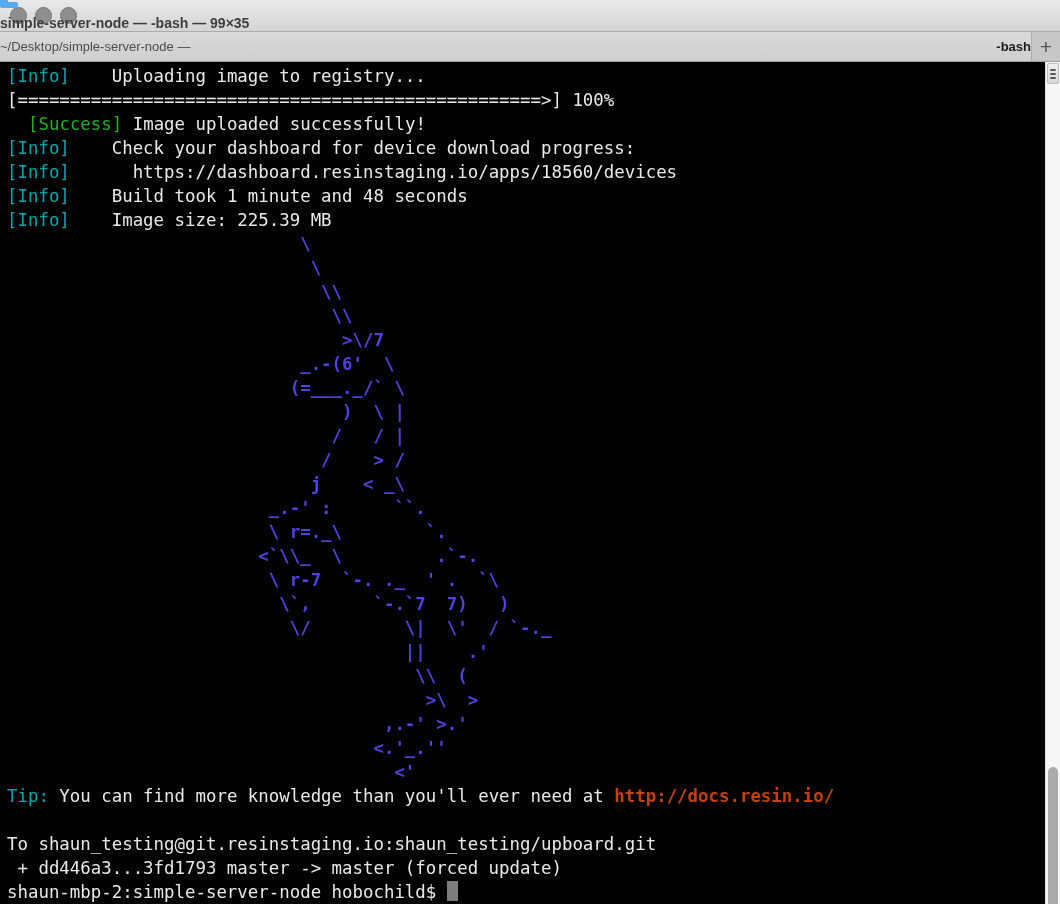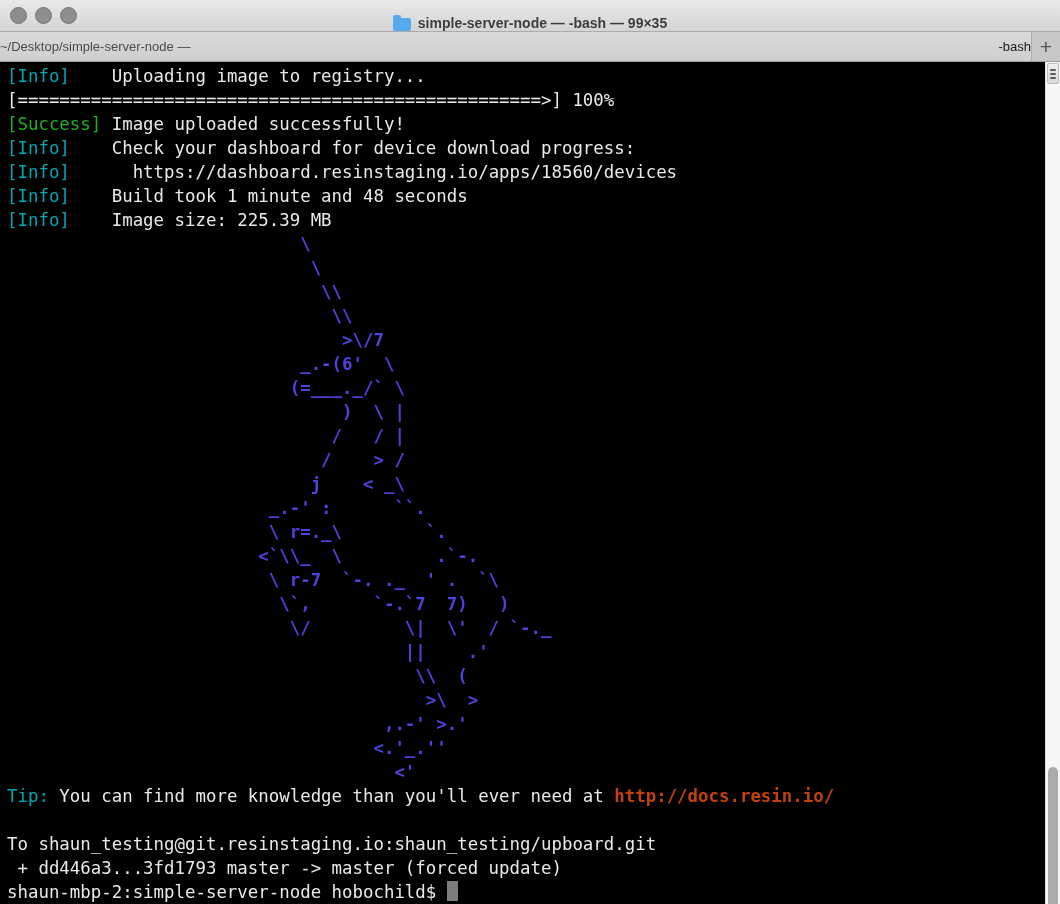--- a/index.html
+++ b/index.html
@@ -7,44 +7,44 @@
   body { font-family:"Liberation Sans", sans-serif; background:#000; position:relative; }
 
   .window { position:absolute; inset:0; }
 
   
   .titlebar { position:absolute; top:0; left:0; width:100%; height:32px;
     background:linear-gradient(#e9e9e9,#d4d4d4); border-bottom:1px solid #ababab; }
   .traffic { position:absolute; top:7px; width:17px; height:17px; border-radius:50%;
     background:#8e8e8e; border:1px solid #767676; }
   .tl-close { left:10px; } .tl-min { left:35px; } .tl-zoom { left:60px; }
-  .titlewrap { position:absolute; inset:0; display:flex; align-items:flex-end; justify-content:center; gap:7px; }
+  .titlewrap { position:absolute; inset:0; display:flex; align-items:flex-start; justify-content:center; gap:7px;flex-direction:column; }
   .folder-icon { width:18px; height:13px; background:#57aaed; border-radius:2px; position:relative; margin-top:2px; }
   .folder-icon::before { content:""; position:absolute; top:-3px; left:0; width:8px; height:4px;
     background:#57aaed; border-radius:2px 2px 0 0; }
   .win-title { font-size:14px; font-weight:600; color:#3d3d3d; }
 
   
   .tabbar { position:absolute; top:32px; left:0; width:100%; height:30px;
     background:#d2d2d2; border-bottom:1px solid #9c9c9c; display:flex; }
   .tab { flex:1; display:flex; align-items:center; justify-content:space-between;
     font-size:13px; color:#4c4c4c; background:linear-gradient(#d9d9d9,#cfcfcf); }
-  .tab-proc { font-weight:normal; color:#1c1c1c;margin-left:36px; }
+  .tab-proc { font-weight:bold; color:#1c1c1c;margin-left:36px; }
   .new-tab { width:29px; border-left:1px solid #adadad; background:#c7c7c7;
     display:flex; align-items:center; justify-content:center;
     font-size:21px; font-weight:300; color:#575757; line-height:1; }
 
   
   .terminal { position:absolute; top:62px; left:0; right:15px; bottom:0;
     background:var(--background,#000); padding:2px 0 12px 7px; overflow:hidden; cursor:text; }
   pre.out { font-family:"DejaVu Sans Mono", monospace; font-size:17.4px; line-height:24px; }
   .term-line { height:24px; white-space:pre; }
   .c-fg   { color:var(--foreground,#e9e9e9); }
   .c-cyan { color:var(--cyan,#00a6b2); }
-  .c-green{ color:var(--green,#23b023); }
+  .c-green{ color:var(--green,#23b023);margin-left:21px; }
   .c-bold { color:#c2410c; font-weight:bold; }
   .c-art  { color:var(--art_blue,#4f42de); font-weight:bold; }
   .cursor { display:inline-block; width:11px; height:20px; background:var(--cursor,#7d7d7d);
     vertical-align:text-bottom; margin-bottom:1px; }
 
   
   .scrollbar { position:absolute; top:62px; right:0; width:15px; bottom:0;
     background:#f7f7f7; border-left:1px solid #e0e0e0; }
   .split-btn { position:absolute; top:1px; left:1px; right:1px; height:21px;
     background:linear-gradient(#f0f0f0,#d8d8d8); border:1px solid #bdbdbd; border-radius:2px;

